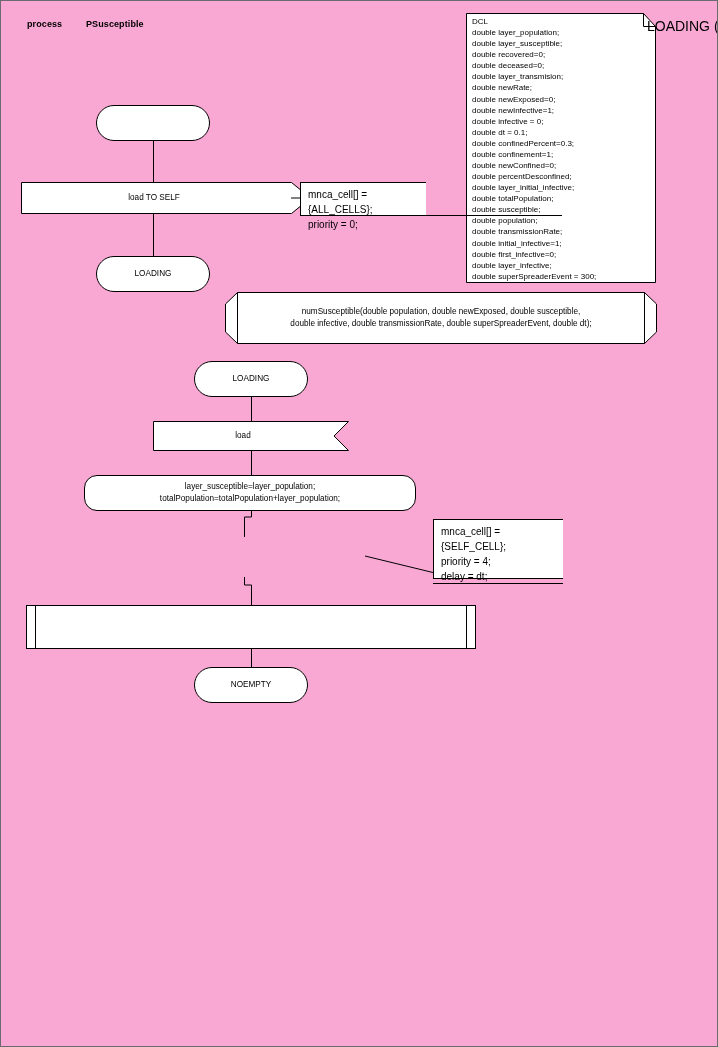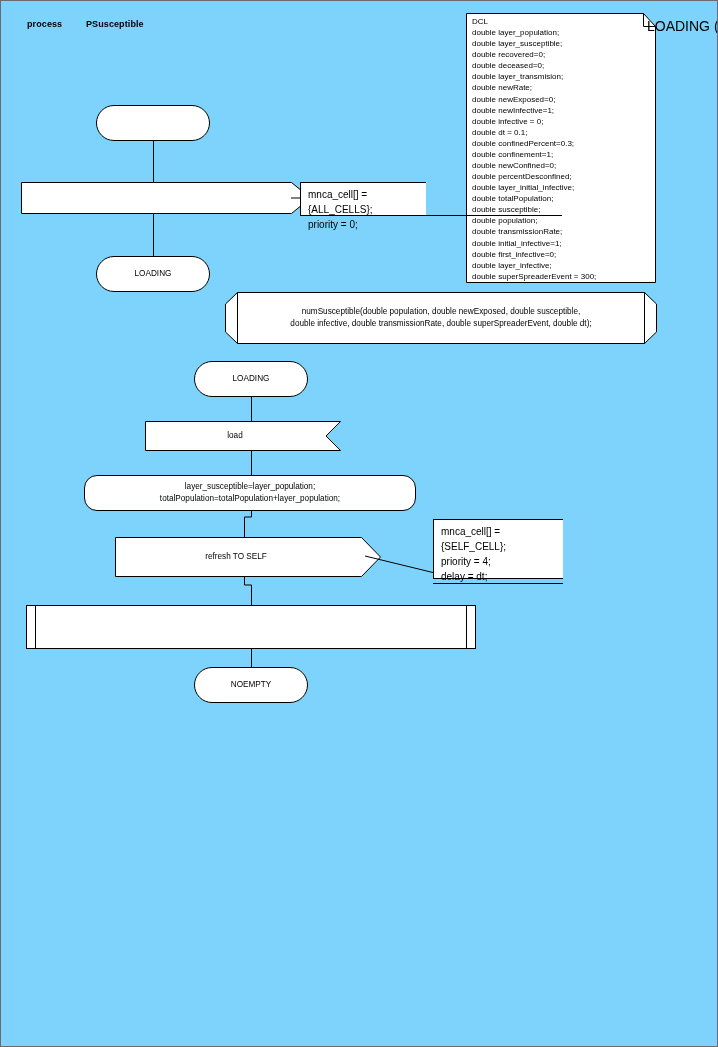--- a/index.html
+++ b/index.html
@@ -8,21 +8,21 @@
     background: #ffffff;
   }
   body {
     font-family: "Liberation Sans", sans-serif;
     -webkit-font-smoothing: antialiased;
   }
   #page {
     position: relative;
     width: 718px;
     height: 1047px;
-    background: #7dd3fc;
+    background: #f9a8d4;
     box-sizing: border-box;
     border: 1px solid #6a6a70;
     overflow: hidden;
   }
   .abs { position: absolute; box-sizing: border-box; }
 
   
   .hdr {
     font-size: 9px;
     font-weight: bold;
@@ -151,20 +151,21 @@
   <div class="abs state" style="left:95px; top:104px; width:114px; height:36px;">
     <div class="shape-text"></div>
   </div>
 
   <div class="abs vline" style="left:152px; top:140px; height:41px;"></div>
 
   <div class="abs" style="left:20px; top:181px; width:290px; height:32px;">
     <svg width="290" height="32" viewBox="0 0 290 32">
       <path class="stroke" d="M0.5 0.5 L270.5 0.5 L289.5 16 L270.5 31.5 L0.5 31.5 Z"></path>
     </svg>
+    <div class="shape-text" style="right:24px;">load TO SELF</div>
   </div>
 
   <div class="abs" style="left:288px; top:181px; width:36px; height:32px;">
     <svg width="36" height="32" viewBox="0 0 36 32">
       <path class="leader" d="M2 16 L36 16"></path>
     </svg>
   </div>
 
   <div class="abs comment" style="left:299px; top:181px; width:126px; height:34px;">
     <div class="ctext">mnca_cell[] = {ALL_CELLS};
@@ -187,46 +188,40 @@
     <div class="shape-text">numSusceptible(double population, double newExposed, double susceptible,
 double infective, double transmissionRate, double superSpreaderEvent, double dt);</div>
   </div>
 
   <div class="abs state" style="left:193px; top:360px; width:114px; height:36px;">
     <div class="shape-text">LOADING</div>
   </div>
 
   <div class="abs vline" style="left:250px; top:396px; height:24px;"></div>
 
-  <div class="abs" style="left:144px; top:420px; width:196px; height:30px;">
+  <div class="abs" style="left:152px; top:420px; width:196px; height:30px;">
     <svg width="196" height="30" viewBox="0 0 196 30">
       <path class="stroke" d="M0.5 0.5 L195.5 0.5 L181 15 L195.5 29.5 L0.5 29.5 Z"></path>
     </svg>
     <div class="shape-text" style="right:16px;">load</div>
   </div>
 
   <div class="abs vline" style="left:250px; top:450px; height:24px;"></div>
 
   <div class="abs task" style="left:83px; top:474px; width:332px; height:36px;border-radius:13px;">
     <div class="shape-text">layer_susceptible=layer_population;
 totalPopulation=totalPopulation+layer_population;</div>
   </div>
 
   <div class="abs" style="left:240px; top:510px; width:24px; height:26px;">
     <svg width="24" height="26" viewBox="0 0 24 26">
       <path class="leader" d="M10.5 0 L10.5 6 L3.5 6 L3.5 26"></path>
     </svg>
   </div>
 
-  <div class="abs" style="left:114px; top:536px; width:266px; height:40px;">
-    <svg width="266" height="40" viewBox="0 0 266 40">
-      <path class="stroke" d="M0.5 0.5 L246.5 0.5 L265.5 20 L246.5 39.5 L0.5 39.5 Z"></path>
-    </svg>
-    <div class="shape-text" style="right:24px;">refresh TO SELF</div>
-  </div>
 
   <div class="abs" style="left:364px; top:551px; width:70px; height:22px;">
     <svg width="70" height="22" viewBox="0 0 70 22">
       <path class="leader" d="M0 4 L70 21"></path>
     </svg>
   </div>
 
   <div class="abs comment" style="left:432px; top:518px; width:130px; height:60px;">
     <div class="ctext">mnca_cell[] = {SELF_CELL};
 priority = 4;

